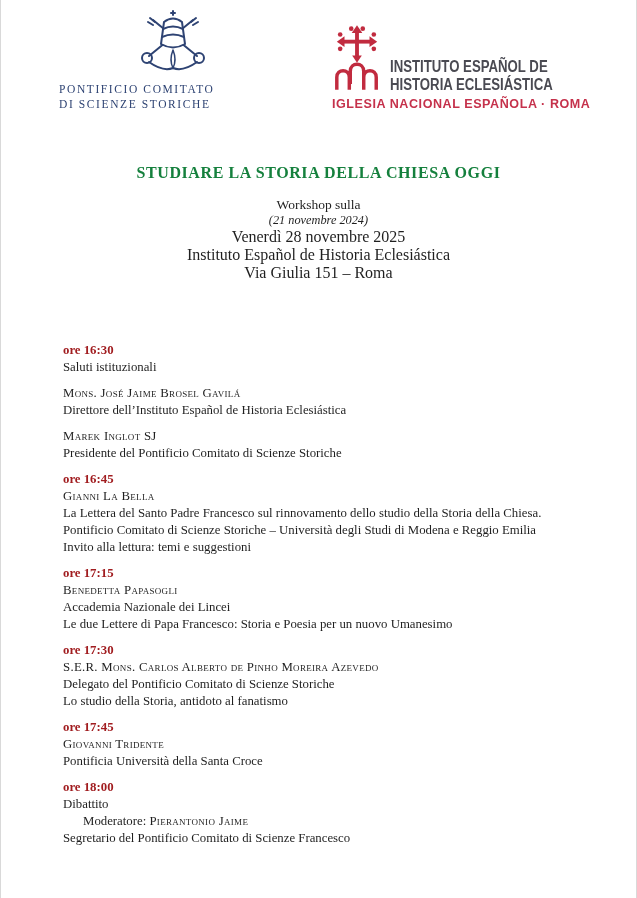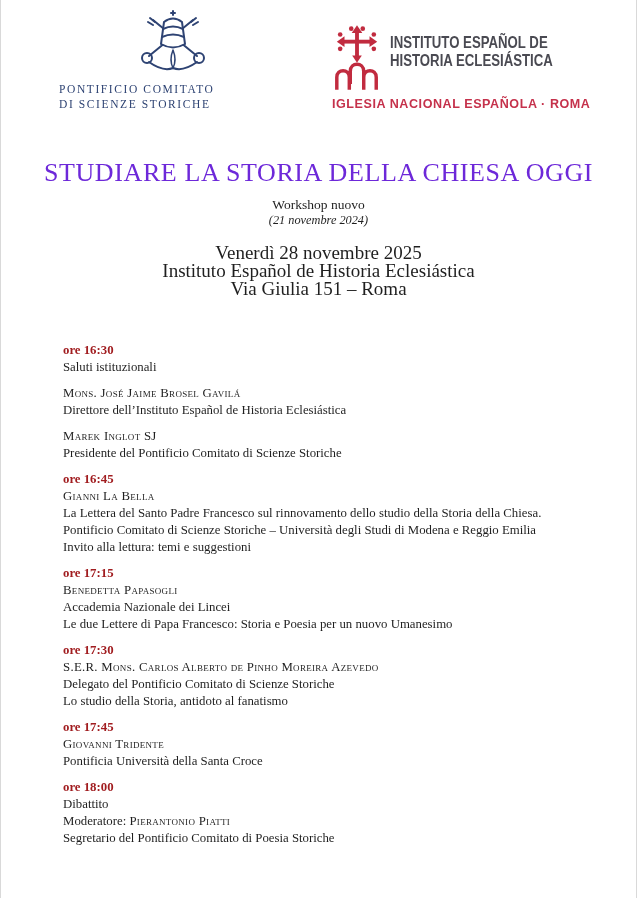--- a/index.html
+++ b/index.html
@@ -10,54 +10,54 @@
     font-family:"Liberation Serif","DejaVu Serif",serif;
     color:#1f1f1f;overflow:hidden;
   }
   
   .logo-left{position:absolute;left:58px;top:10px;width:228px;text-align:left;}
   .logo-left .emblem{display:block;margin:0 auto 6px auto;}
   .logo-left .lg-line{
     color:#2e4373;font-size:11.5px;letter-spacing:1.6px;line-height:15px;white-space:nowrap;
   }
   .logo-right{position:absolute;left:331px;top:24px;width:250px;}
-  .logo-right .row{display:flex;align-items:flex-start;}
+  .logo-right .row{display:flex;align-items:flex-end;}
   .logo-right .crossicon{flex:0 0 auto;margin-right:8px;}
   .inst-lines{padding-top:8px;}
   .inst-line{
     font-family:"Liberation Sans","DejaVu Sans",sans-serif;
     color:#4a4a52;font-size:16.5px;font-weight:600;line-height:18px;white-space:nowrap;
     transform:scale(0.80,1.05);transform-origin:left top;letter-spacing:0px;
   }
   .iglesia-line{
     font-family:"Liberation Sans","DejaVu Sans",sans-serif;
     color:#c5314b;font-size:13.5px;font-weight:bold;line-height:15px;white-space:nowrap;
     margin-top:4px;transform:scaleX(0.93);transform-origin:left top;letter-spacing:0.6px;
   }
   
   .title{
-    margin-top:162px;text-align:center;color:#6d28d9;font-weight:normal;
-    font-size:26px;letter-spacing:0.6px;line-height:22px;
+    margin-top:162px;text-align:center;color:#15803d;font-weight:bold;
+    font-size:16px;letter-spacing:0.6px;line-height:22px;
   }
   .subtitle1{margin-top:13px;text-align:center;font-size:13.5px;line-height:16px;color:#1f1f1f;}
   .subtitle2{text-align:center;font-style:italic;color:#9e2a2b;font-size:12.8px;line-height:16px;margin-top:2px;}
   .subtitle3{text-align:center;font-size:12.3px;line-height:15px;color:#1f1f1f;font-style:italic;}
   .when{
-    margin-top:16px;text-align:center;font-size:19px;line-height:18px;color:#1f1f1f;
+    margin-top:0;text-align:center;font-size:16px;line-height:18px;color:#1f1f1f;
   }
   
   .program{position:absolute;left:62px;right:28px;top:342px;}
   .session{margin-top:9px;}
   .session:first-child{margin-top:0;}
   .time{color:#a11d20;font-weight:bold;font-size:12.8px;line-height:17px;}
   .line{font-size:12.8px;line-height:17px;white-space:nowrap;}
   .line.gap-before{margin-top:9px;}
   .line.italic{}
   .line.name, .line .name{font-variant:small-caps;letter-spacing:0.3px;}
-  .line .prefix{font-variant:normal;}
+  .line .prefix{font-variant:normal;margin-left:20px;}
 </style>
 </head>
 <body>
 
 <div class="page">
 
   <div class="logo-left">
     <svg class="emblem" width="80" height="66" viewBox="0 0 80 66" fill="none" stroke="#2e4373" stroke-width="2" stroke-linecap="round">
 
       <line x1="16" y1="46" x2="60" y2="10"></line>
@@ -100,21 +100,21 @@
       </svg>
       <div class="inst-lines">
         <div class="inst-line">INSTITUTO ESPAÑOL DE</div>
         <div class="inst-line">HISTORIA ECLESIÁSTICA</div>
       </div>
     </div>
     <div class="iglesia-line">IGLESIA NACIONAL ESPAÑOLA · ROMA</div>
   </div>
 
   <div class="title">STUDIARE LA STORIA DELLA CHIESA OGGI</div>
-  <div class="subtitle1">Workshop nuovo</div>
+  <div class="subtitle1">Workshop sulla</div>
   <div class="subtitle3">(21 novembre 2024)</div>
 
   <div class="when">
     <div>Venerdì 28 novembre 2025</div>
     <div>Instituto Español de Historia Eclesiástica</div>
     <div>Via Giulia 151 – Roma</div>
   </div>
 
   <div class="program">
       <section class="session">
@@ -145,18 +145,18 @@
         <div class="line italic">Lo studio della Storia, antidoto al fanatismo</div>
       </section>
       <section class="session">
         <div class="time">ore 17:45</div>
         <div class="line name">Giovanni Tridente</div>
         <div class="line normal">Pontificia Università della Santa Croce</div>
       </section>
       <section class="session">
         <div class="time">ore 18:00</div>
         <div class="line italic">Dibattito</div>
-        <div class="line normal"><span class="prefix">Moderatore: </span><span class="name">Pierantonio Piatti</span></div>
-        <div class="line normal">Segretario del Pontificio Comitato di Poesia Storiche</div>
+        <div class="line normal"><span class="prefix">Moderatore: </span><span class="name">Pierantonio Jaime</span></div>
+        <div class="line normal">Segretario del Pontificio Comitato di Scienze Francesco</div>
       </section>
     </div>
 
 </div>
 
 </body></html>

